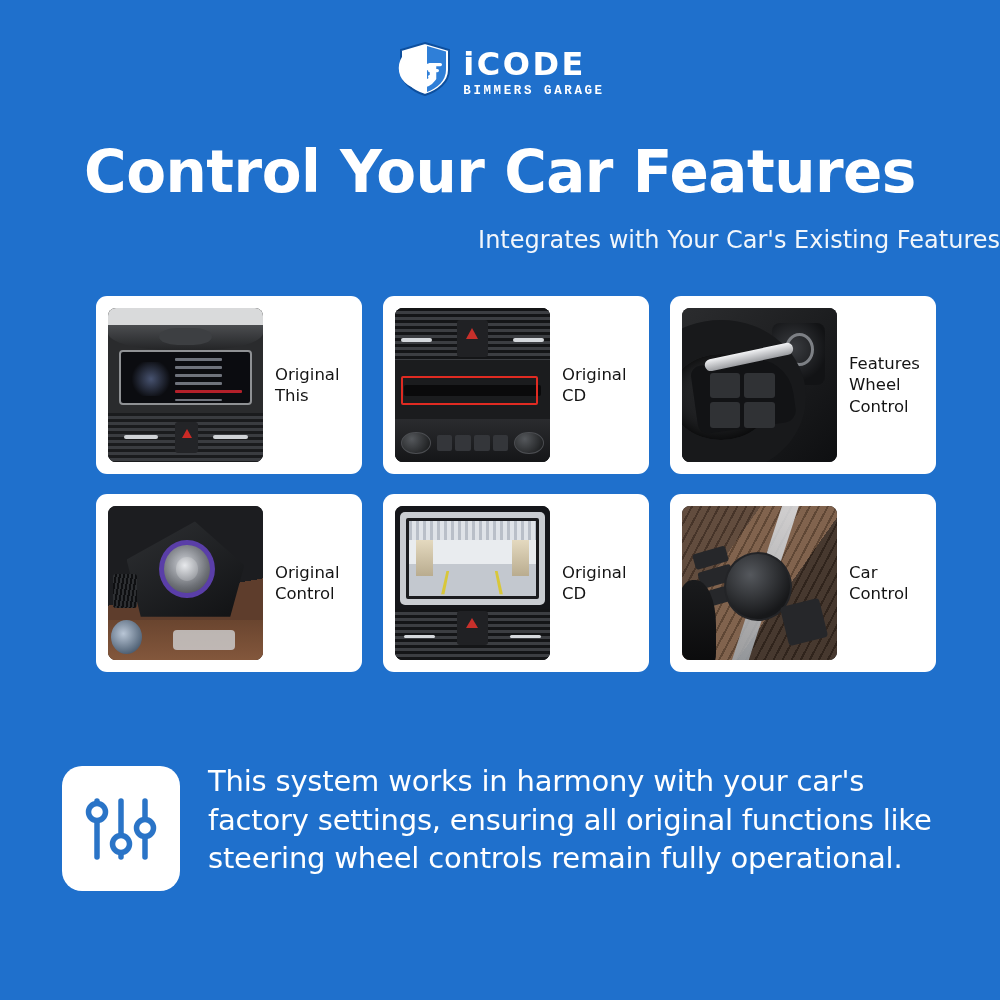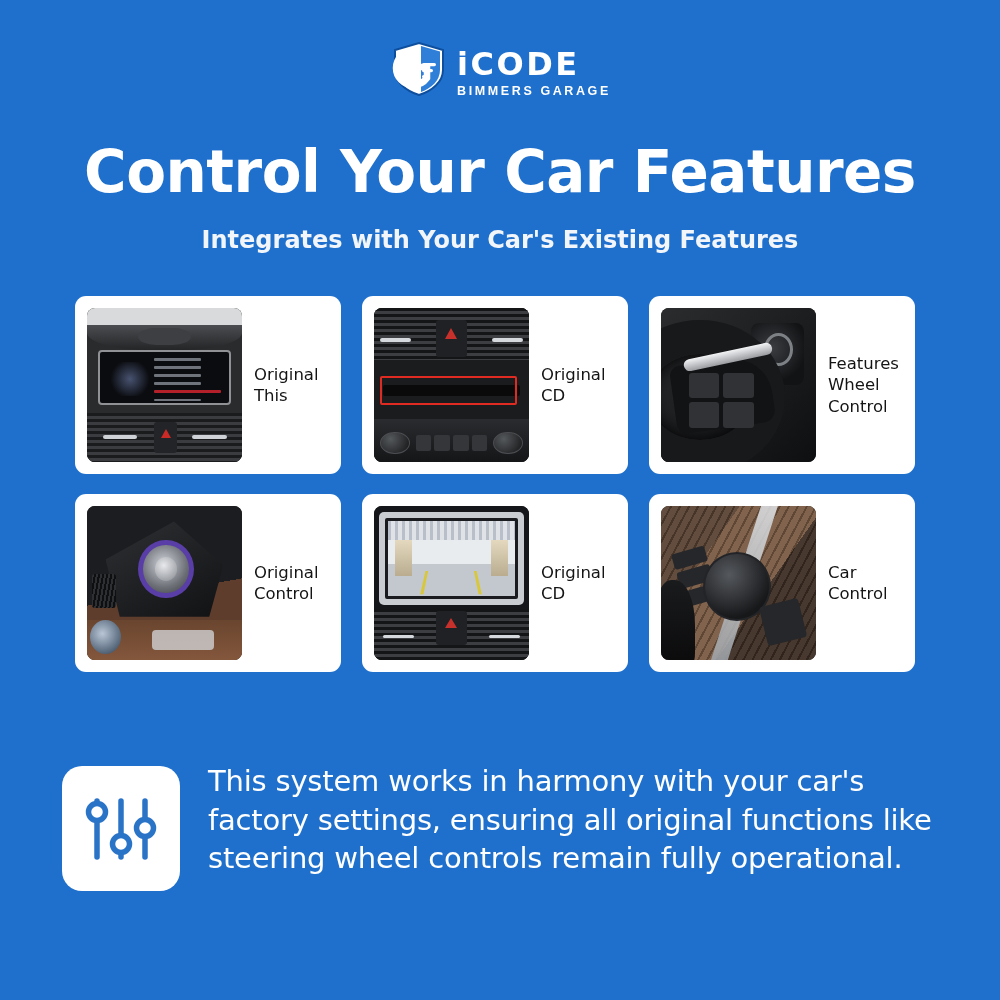--- a/index.html
+++ b/index.html
@@ -48,46 +48,46 @@
     color: #ffffff;
     letter-spacing: 2.5px;
     font-family: "DejaVu Sans", sans-serif;
   }
   .logo-sub {
     font-size: 12.5px;
     font-weight: 700;
     color: #ffffff;
     letter-spacing: 2.6px;
     margin-top: 5px;
-    font-family: Liberation Sans, sans-serif;
+    font-family: Liberation Mono, monospace;
   }
 
   
   .headline {
     text-align: center;
     color: #ffffff;
     font-size: 58px;
     font-weight: 700;
     letter-spacing: -0.5px;
     margin-top: 28px;
     font-family: "DejaVu Sans", sans-serif;
   }
   .subhead {
-    text-align: center;
+    text-align: right;
     color: #f2f6fb;
     font-size: 24px;
-    font-weight: 700;
+    font-weight: 400;
     margin-top: 20px;
     font-family: "DejaVu Sans", sans-serif;
   }
 
   
   .grid {
     position: absolute;
-    left: 75px;
+    left: 96px;
     top: 296px;
     width: 840px;
     display: flex;
     flex-wrap: wrap;
     gap: 20px 21px;
   }
   .card {
     width: 266px;
     height: 178px;
     background: #ffffff;

